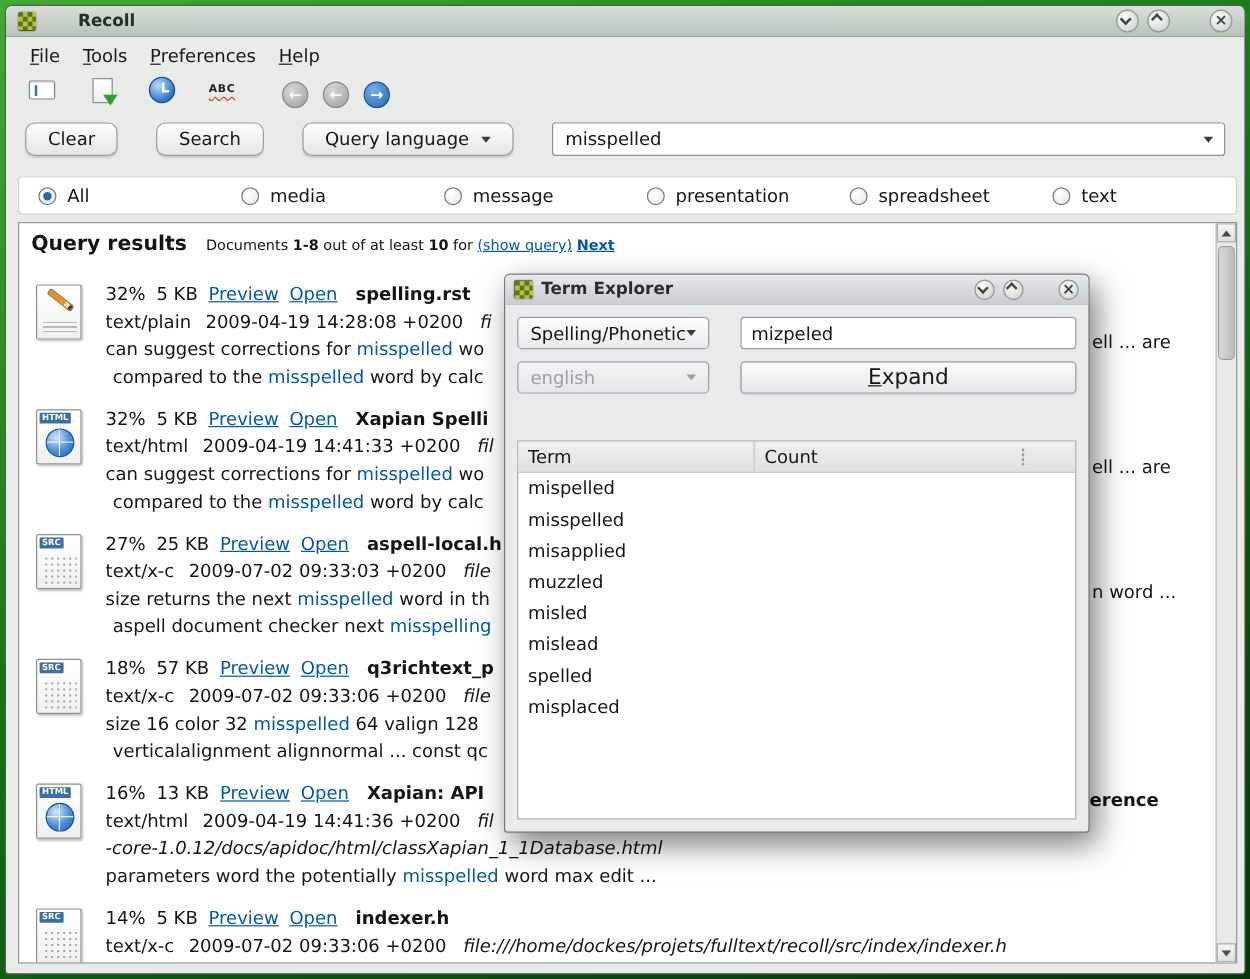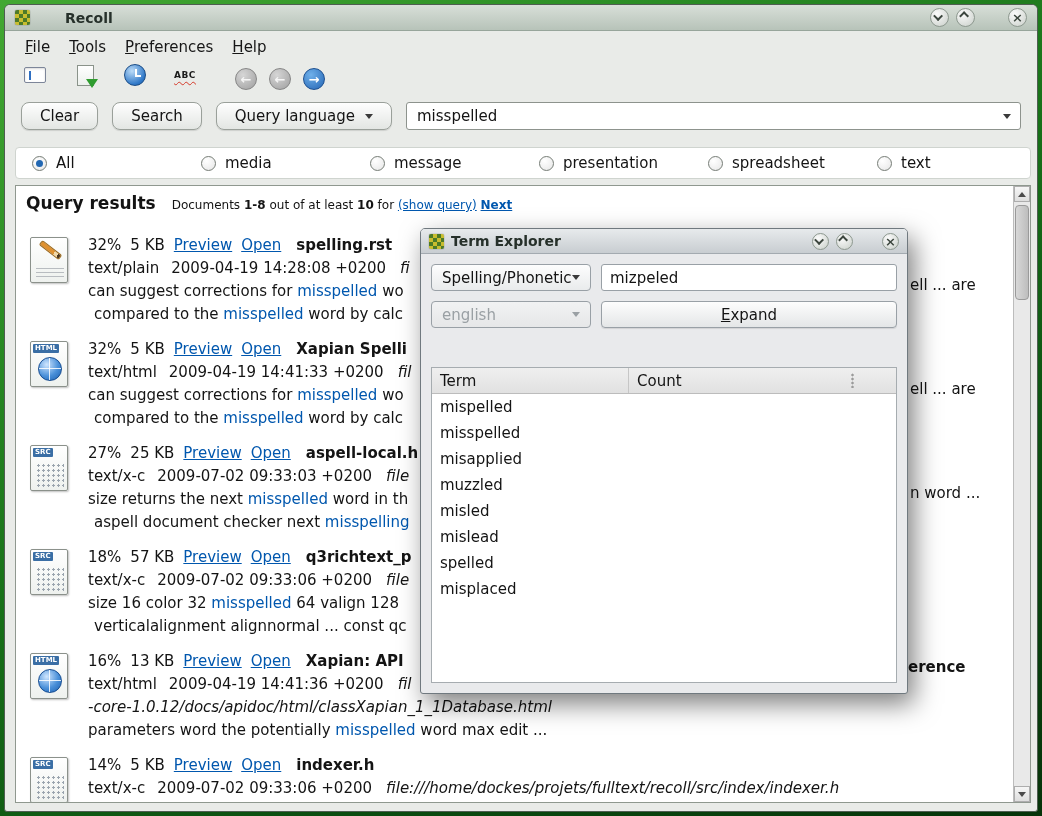--- a/index.html
+++ b/index.html
@@ -52,21 +52,21 @@
   .abc-text{font-size:9px;font-weight:bold;letter-spacing:.5px;color:#1c1c1c;
     text-decoration:underline wavy #d43a2a;text-underline-offset:3px;}
   .nav-group{margin-left:14px;display:flex;gap:12px;align-items:center;}
   .navbtn{width:22px;height:22px;border-radius:50%;display:flex;align-items:center;justify-content:center;
     color:#fff;font-size:13px;font-weight:bold;}
   .navbtn.back{background:radial-gradient(circle at 35% 30%,#d6d6d6,#9f9f9f);border:1px solid #868686;color:#f6f6f6;}
   .navbtn.fwd{background:radial-gradient(circle at 35% 30%,#6fb0ea,#2465b4);border:1px solid #1c4f90;}
 
   
   .search-row{position:absolute;left:0;top:94px;right:0;height:34px;display:flex;align-items:center;
-    padding:0 16px;gap:14px;}
+    padding:0 16px;gap:32px;}
   .btn{height:28px;border:1px solid #9aa09a;border-radius:8px;background:linear-gradient(#fefefe,#e3e6e3);
     padding:0 18px;display:flex;align-items:center;font-size:15px;box-shadow:0 1px 1px rgba(0,0,0,.12);}
   .darrow{width:0;height:0;border-left:4px solid transparent;border-right:4px solid transparent;
     border-top:5px solid #3a3a3a;flex:0 0 auto;}
   .btn .darrow{margin-left:10px;}
   .query-input-wrap{flex:1;height:28px;background:#fff;border:1px solid #8d938d;border-radius:3px;
     display:flex;align-items:center;position:relative;}
   .query-input{flex:1;border:none;outline:none;background:transparent;
     font:15px "DejaVu Sans","Liberation Sans",sans-serif;padding:0 10px;color:#141414;}
   .query-input-wrap .darrow{position:absolute;right:9px;}
@@ -129,30 +129,30 @@
   
   .fragment{position:absolute;height:23px;line-height:23px;font-size:15px;white-space:nowrap;z-index:5;color:#141414;}
   .fragment.b{font-weight:bold;margin-top:11px;}
 
   
   .dialog{position:absolute;left:420px;top:228px;width:488px;height:466px;background:#e9eaec;
     border:1px solid #70797f;border-radius:5px 5px 3px 3px;box-shadow:6px 10px 26px rgba(0,0,0,.5);z-index:20;}
   .dlg-titlebar{position:absolute;left:0;top:0;right:0;height:25px;background:linear-gradient(#e7eaec,#c8cdd1);
     border-radius:4px 4px 0 0;border-bottom:1px solid #a3aab0;display:flex;align-items:center;padding:0 8px;}
   .dlg-body{position:absolute;left:0;top:25px;right:0;bottom:0;padding:10px;}
-  .dlg-row{display:flex;gap:10px;margin-bottom:10px;}
+  .dlg-row{display:flex;gap:26px;margin-bottom:10px;}
   .combo{height:27px;border:1px solid #99a0a6;border-radius:4px;display:flex;align-items:center;
     padding:0 10px;font-size:15px;background:linear-gradient(#fdfdfd,#e9ebec);}
   .combo .darrow{margin-left:auto;}
   .combo.w160{width:160px;flex:0 0 auto;}
   .combo.disabled{color:#9aa0a4;background:linear-gradient(#f1f2f3,#e6e7e8);}
   .combo.disabled .darrow{border-top-color:#9aa0a4;}
   .dlg-input{flex:1;height:27px;border:1px solid #99a0a6;border-radius:3px;background:#fff;outline:none;
     font:15px "DejaVu Sans","Liberation Sans",sans-serif;padding:0 8px;color:#141414;}
-  .dlg-btn{flex:1;height:27px;border:1px solid #99a0a6;border-radius:4px;font-size:15px;
+  .dlg-btn{flex:1;height:27px;border:1px solid #99a0a6;border-radius:4px;font-size:18px;
     background:linear-gradient(#fdfdfd,#e4e6e7);display:flex;align-items:center;justify-content:center;
     box-shadow:0 1px 1px rgba(0,0,0,.1);}
   .term-table{position:absolute;left:10px;right:10px;top:113px;bottom:10px;background:#fff;border:1px solid #a6acb0;
     overflow:hidden;}
   .tt-header{height:26px;background:linear-gradient(#efefef,#e1e1e1);border-bottom:1px solid #bcbcbc;
     display:flex;align-items:center;font-size:15px;position:relative;}
   .hterm{width:197px;padding-left:8px;border-right:1px solid #c6c6c6;height:100%;display:flex;align-items:center;}
   .hcount{padding-left:8px;flex:1;}
   .grip{position:absolute;right:42px;top:5px;bottom:5px;width:3px;
     background-image:radial-gradient(#9a9a9a 1px,transparent 1.2px);background-size:3px 4px;}

